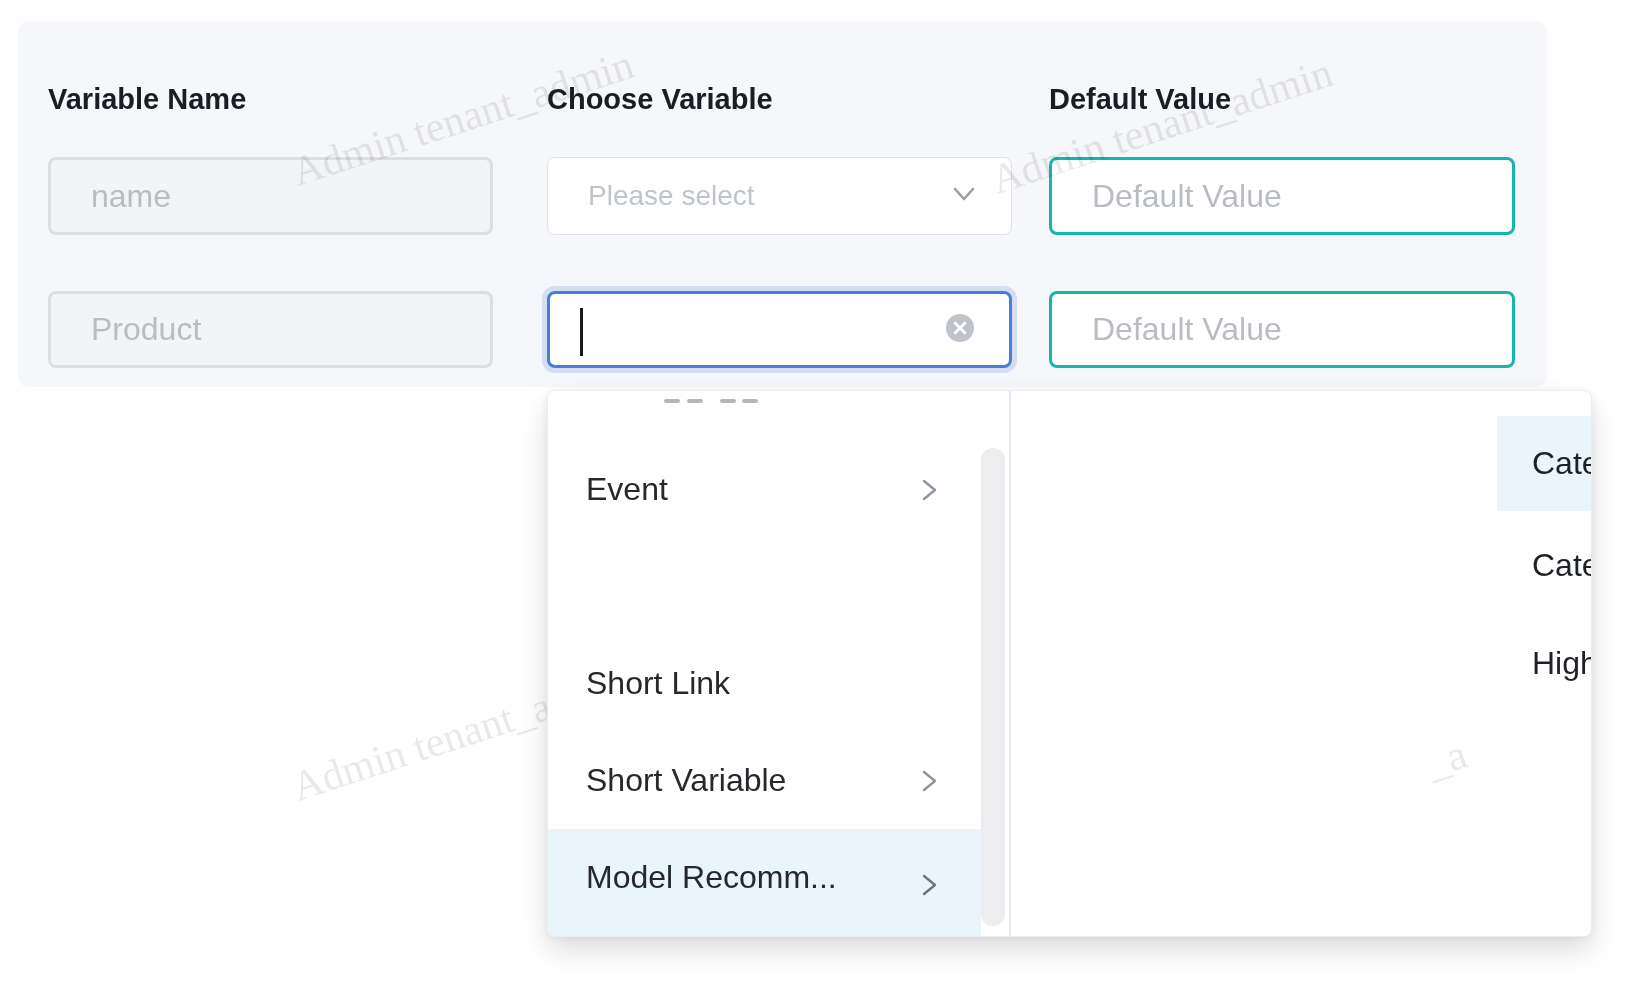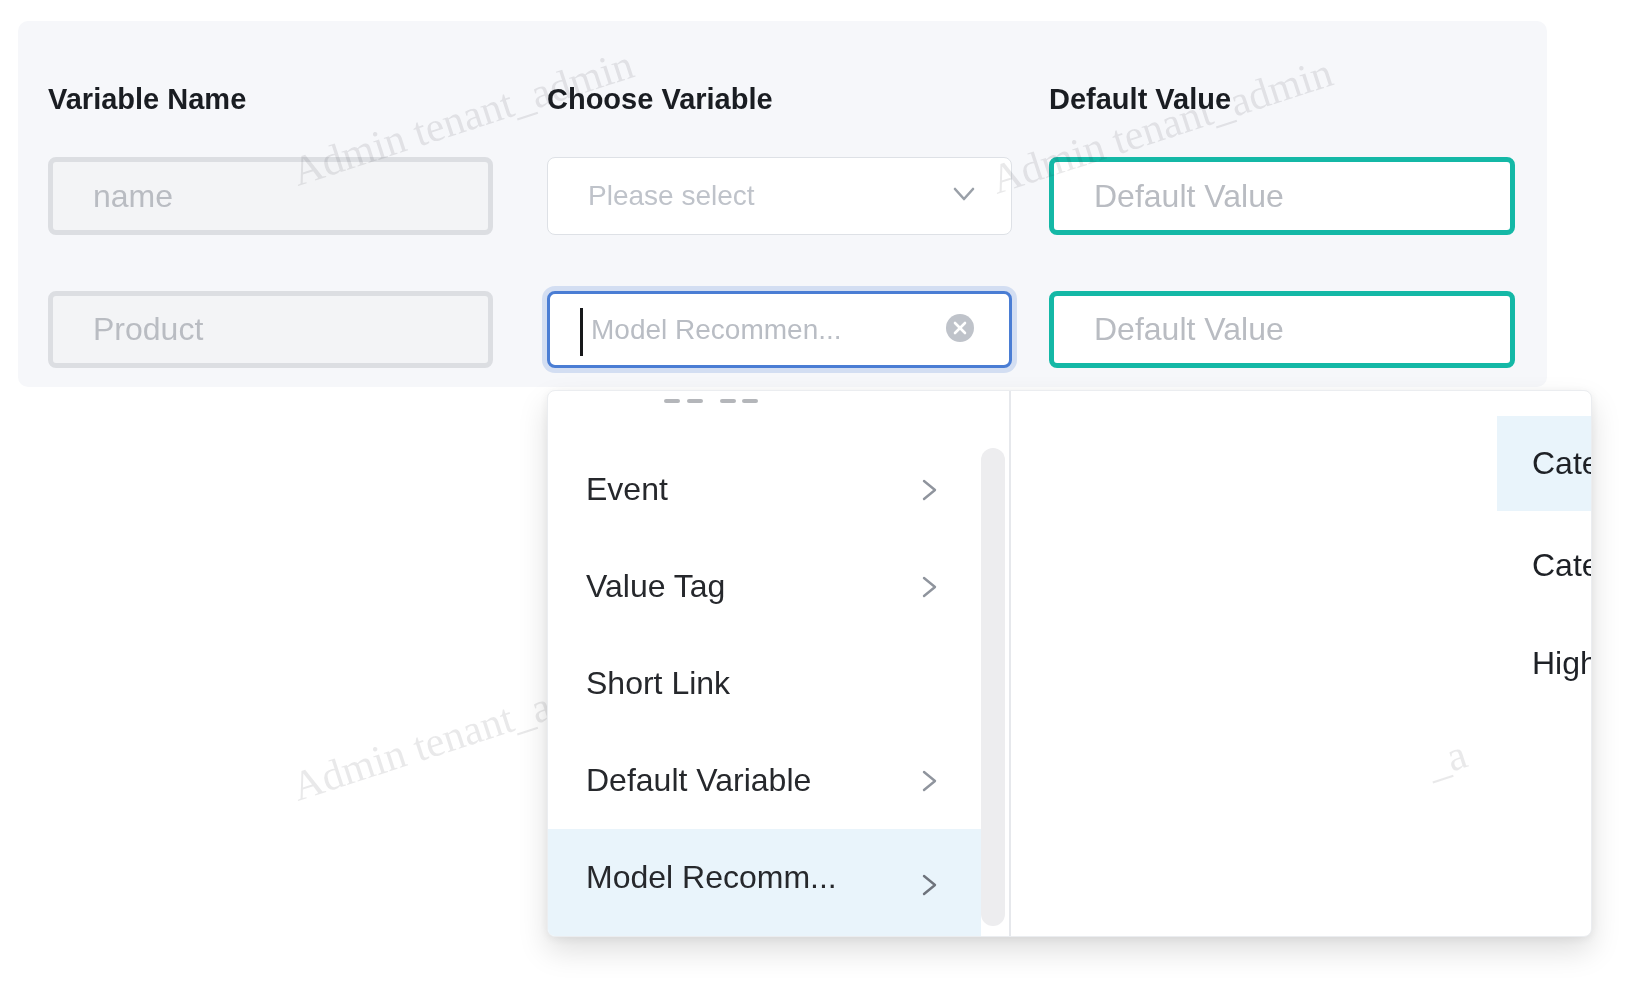--- a/index.html
+++ b/index.html
@@ -16,21 +16,21 @@
   .form-panel{
     left:18px;top:21px;width:1529px;height:366px;
     background:#f6f7fa;border-radius:10px;z-index:1;
   }
   .col-label{
     top:82px;height:34px;line-height:34px;
     font-size:29px;font-weight:bold;color:#1a1d22;z-index:4;
   }
   .field{
     height:78px;border-radius:8px;background:#ffffff;
-    border:5px solid #14b8a6;z-index:3;
+    border:3px solid #14b8a6;z-index:3;
     font-size:32px;color:#c0c3ca;
   }
   .field input{
     width:100%;height:100%;border:none;outline:none;background:transparent;
     font-family:"Liberation Sans", sans-serif;
     font-size:32px;color:#9a9da3;padding:0 0 0 40px;border-radius:8px;
   }
   .field input::placeholder{color:#b9bcc2;opacity:1;}
   .field.disabled{background:#f3f4f6;border-color:#dcdee2;}
   .select-box{
@@ -129,21 +129,20 @@
 <div class="abs field" style="left:1049px;top:157px;width:466px;">
   <input type="text" placeholder="Default Value" style="">
 </div>
 
 <div class="abs field disabled" style="left:48px;top:291px;width:445px;height:77px;">
   <input type="text" disabled="" placeholder="Product" style="">
 </div>
 
 <div class="abs select-box focused" style="left:547px;top:291px;width:465px;height:77px;">
   <span class="caret"></span>
-  <span class="select-placeholder" style="left:41px;height:71px;line-height:71px;color:#b9bdc4;">Model Recommen...</span>
   <span class="icon-right" style="right:34px;">
     <svg width="30" height="30" viewBox="0 0 30 30">
       <circle cx="15" cy="15" r="14" fill="#bfc3ca"></circle>
       <line x1="10" y1="10" x2="20" y2="20" stroke="#ffffff" stroke-width="2.6" stroke-linecap="round"></line>
       <line x1="20" y1="10" x2="10" y2="20" stroke="#ffffff" stroke-width="2.6" stroke-linecap="round"></line>
     </svg>
   </span>
 </div>
 
 <div class="abs field" style="left:1049px;top:291px;width:466px;height:77px;">
@@ -163,35 +162,27 @@
 
     <div class="menu-item" style="top:50px;">
       <span class="lbl">Event</span>
       <span class="chev">
         <svg width="26" height="26" viewBox="0 0 26 26">
             <polyline points="8,4 19,13 8,22" fill="none" stroke="#8f949d" stroke-width="2.4" stroke-linecap="round" stroke-linejoin="round"></polyline>
           </svg>
       </span>
     </div>
 
-    <div class="menu-item" style="top:147px;">
-      <span class="lbl">Value Tag</span>
-      <span class="chev">
-        <svg width="26" height="26" viewBox="0 0 26 26">
-            <polyline points="8,4 19,13 8,22" fill="none" stroke="#8f949d" stroke-width="2.4" stroke-linecap="round" stroke-linejoin="round"></polyline>
-          </svg>
-      </span>
-    </div>
 
     <div class="menu-item" style="top:244px;">
       <span class="lbl">Short Link</span>
     </div>
 
     <div class="menu-item" style="top:341px;">
-      <span class="lbl">Default Variable</span>
+      <span class="lbl">Short Variable</span>
       <span class="chev">
         <svg width="26" height="26" viewBox="0 0 26 26">
             <polyline points="8,4 19,13 8,22" fill="none" stroke="#8f949d" stroke-width="2.4" stroke-linecap="round" stroke-linejoin="round"></polyline>
           </svg>
       </span>
     </div>
 
     <div class="menu-item active" style="top:438px;">
       <span class="lbl">Model Recomm...</span>
       <span class="chev">

